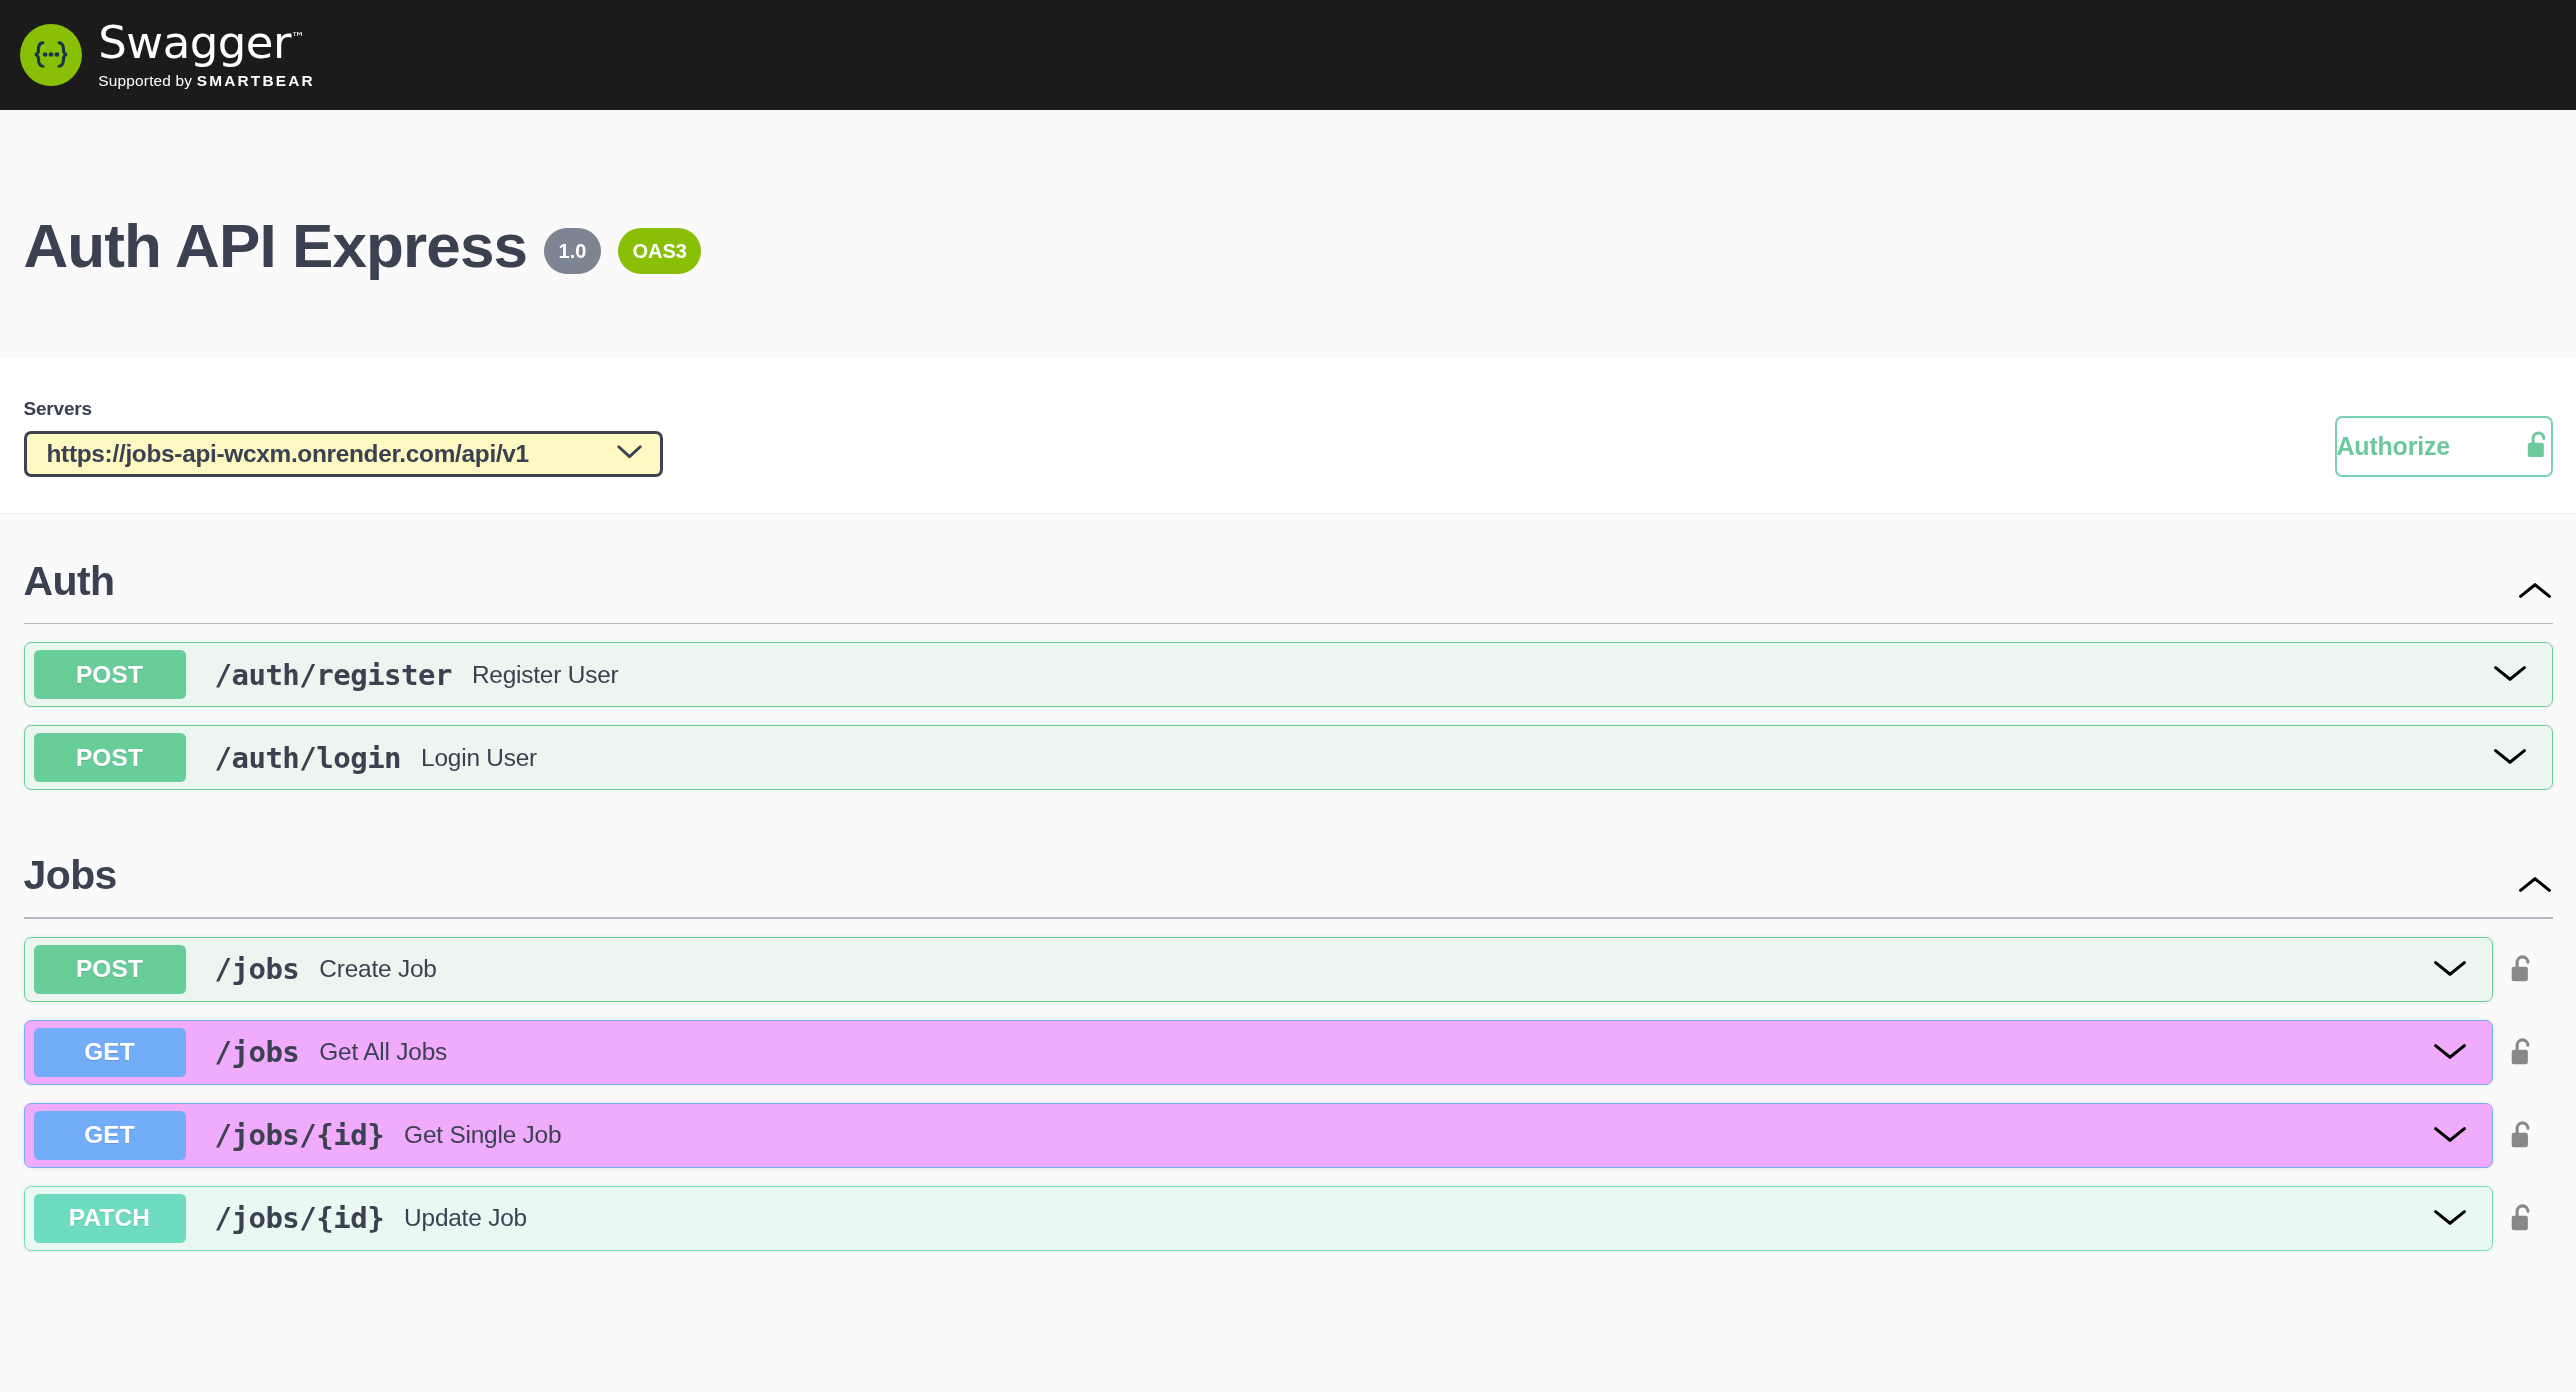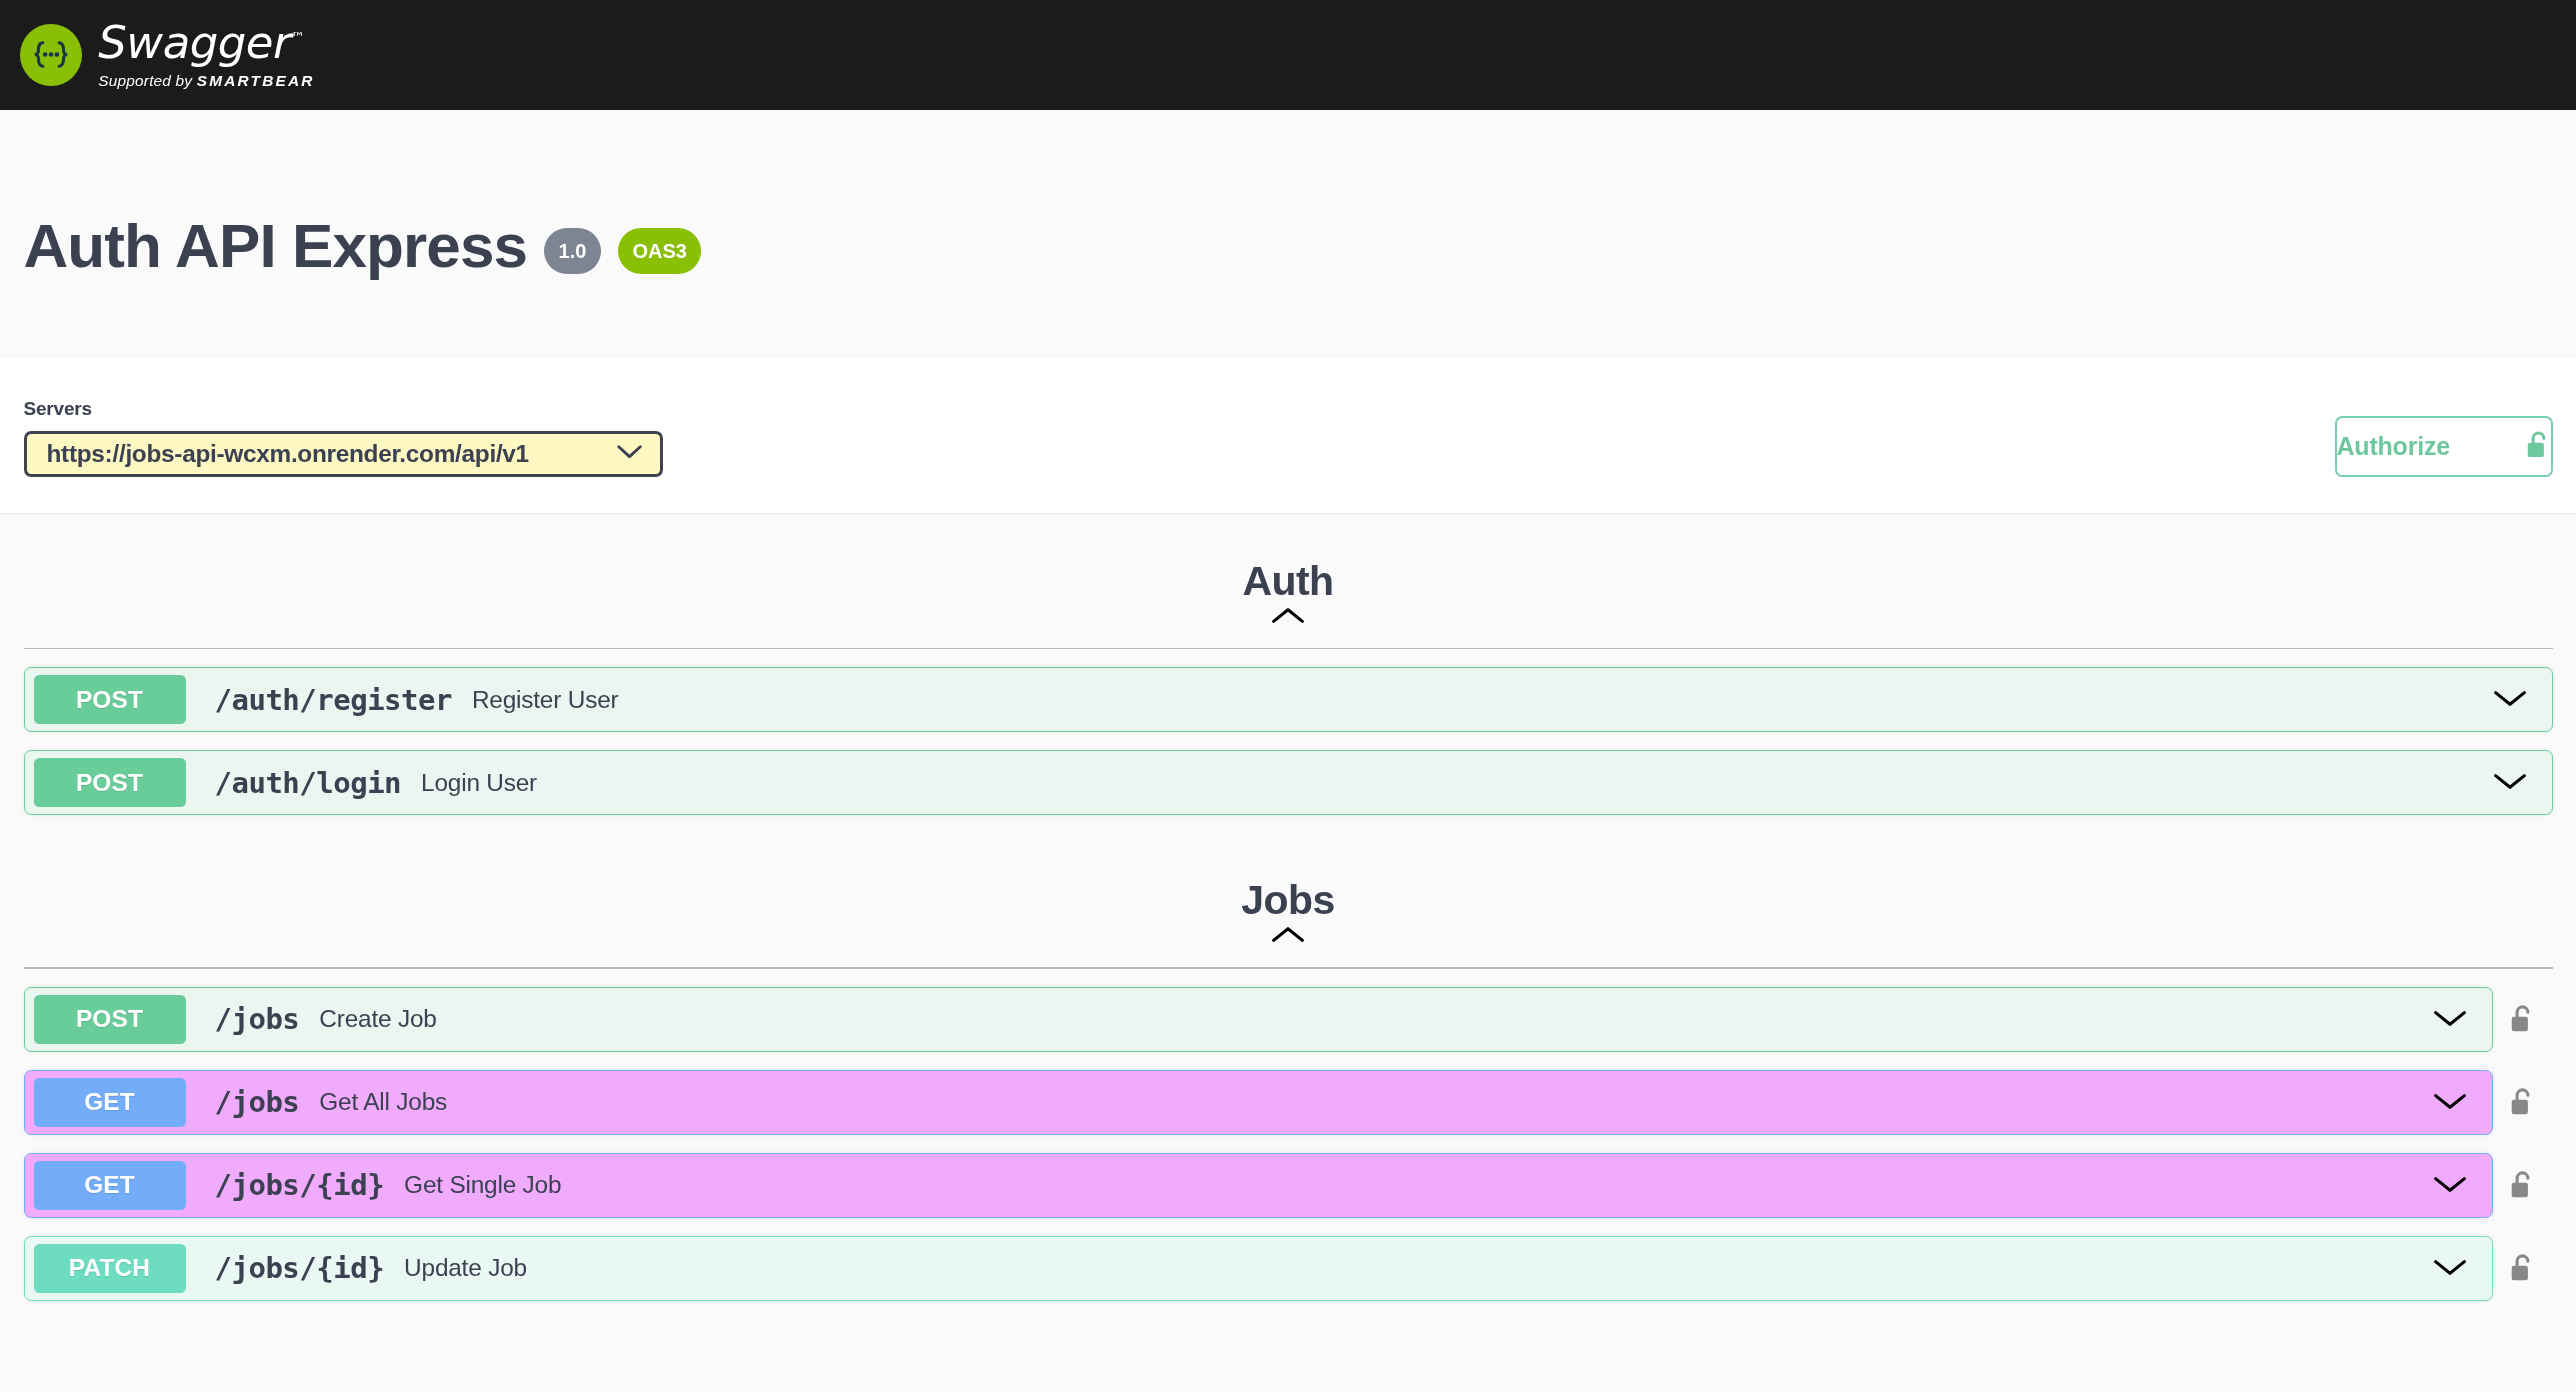--- a/index.html
+++ b/index.html
@@ -13,21 +13,21 @@
   }
 
   
   .topbar {
     height: 110px;
     background: #1b1b1b;
     display: flex;
     align-items: center;
     padding-left: 20px;
   }
-  .logo-wrap { display: flex; align-items: center; gap: 16.3px; font-style: italic; }
+  .logo-wrap { display: flex; align-items: center; gap: 16.3px; }
   .logo-mark {
     width: 62px; height: 62px; border-radius: 50%;
     background: #89bf04;
     display: flex; align-items: center; justify-content: center;
   }
   .logo-text { display: flex; flex-direction: column; justify-content: center; }
   .logo-word {
     color: #ffffff;
     font-size: 45px;
     font-weight: 400;
@@ -142,25 +142,24 @@
     color: #6ec89d;
     letter-spacing: -0.2px;
   }
 
   
   .body-wrap { background: #fafafa; padding: 0 23.5px; }
 
   .tag-section { padding-top: 31px; }
   .tag-header {
     display: flex;
-    align-items: center;
+    align-items: flex-end;
     justify-content: space-between;
     padding: 12.7px 0 18px 0;
     cursor: pointer;
-    flex-direction: column;
   }
   .tag-name {
     font-size: 41px;
     font-weight: 700;
     color: #3b4151;
     letter-spacing: -0.6px;
   }
   .tag-divider {
     height: 1.8px;
     background: #b5bac5;

